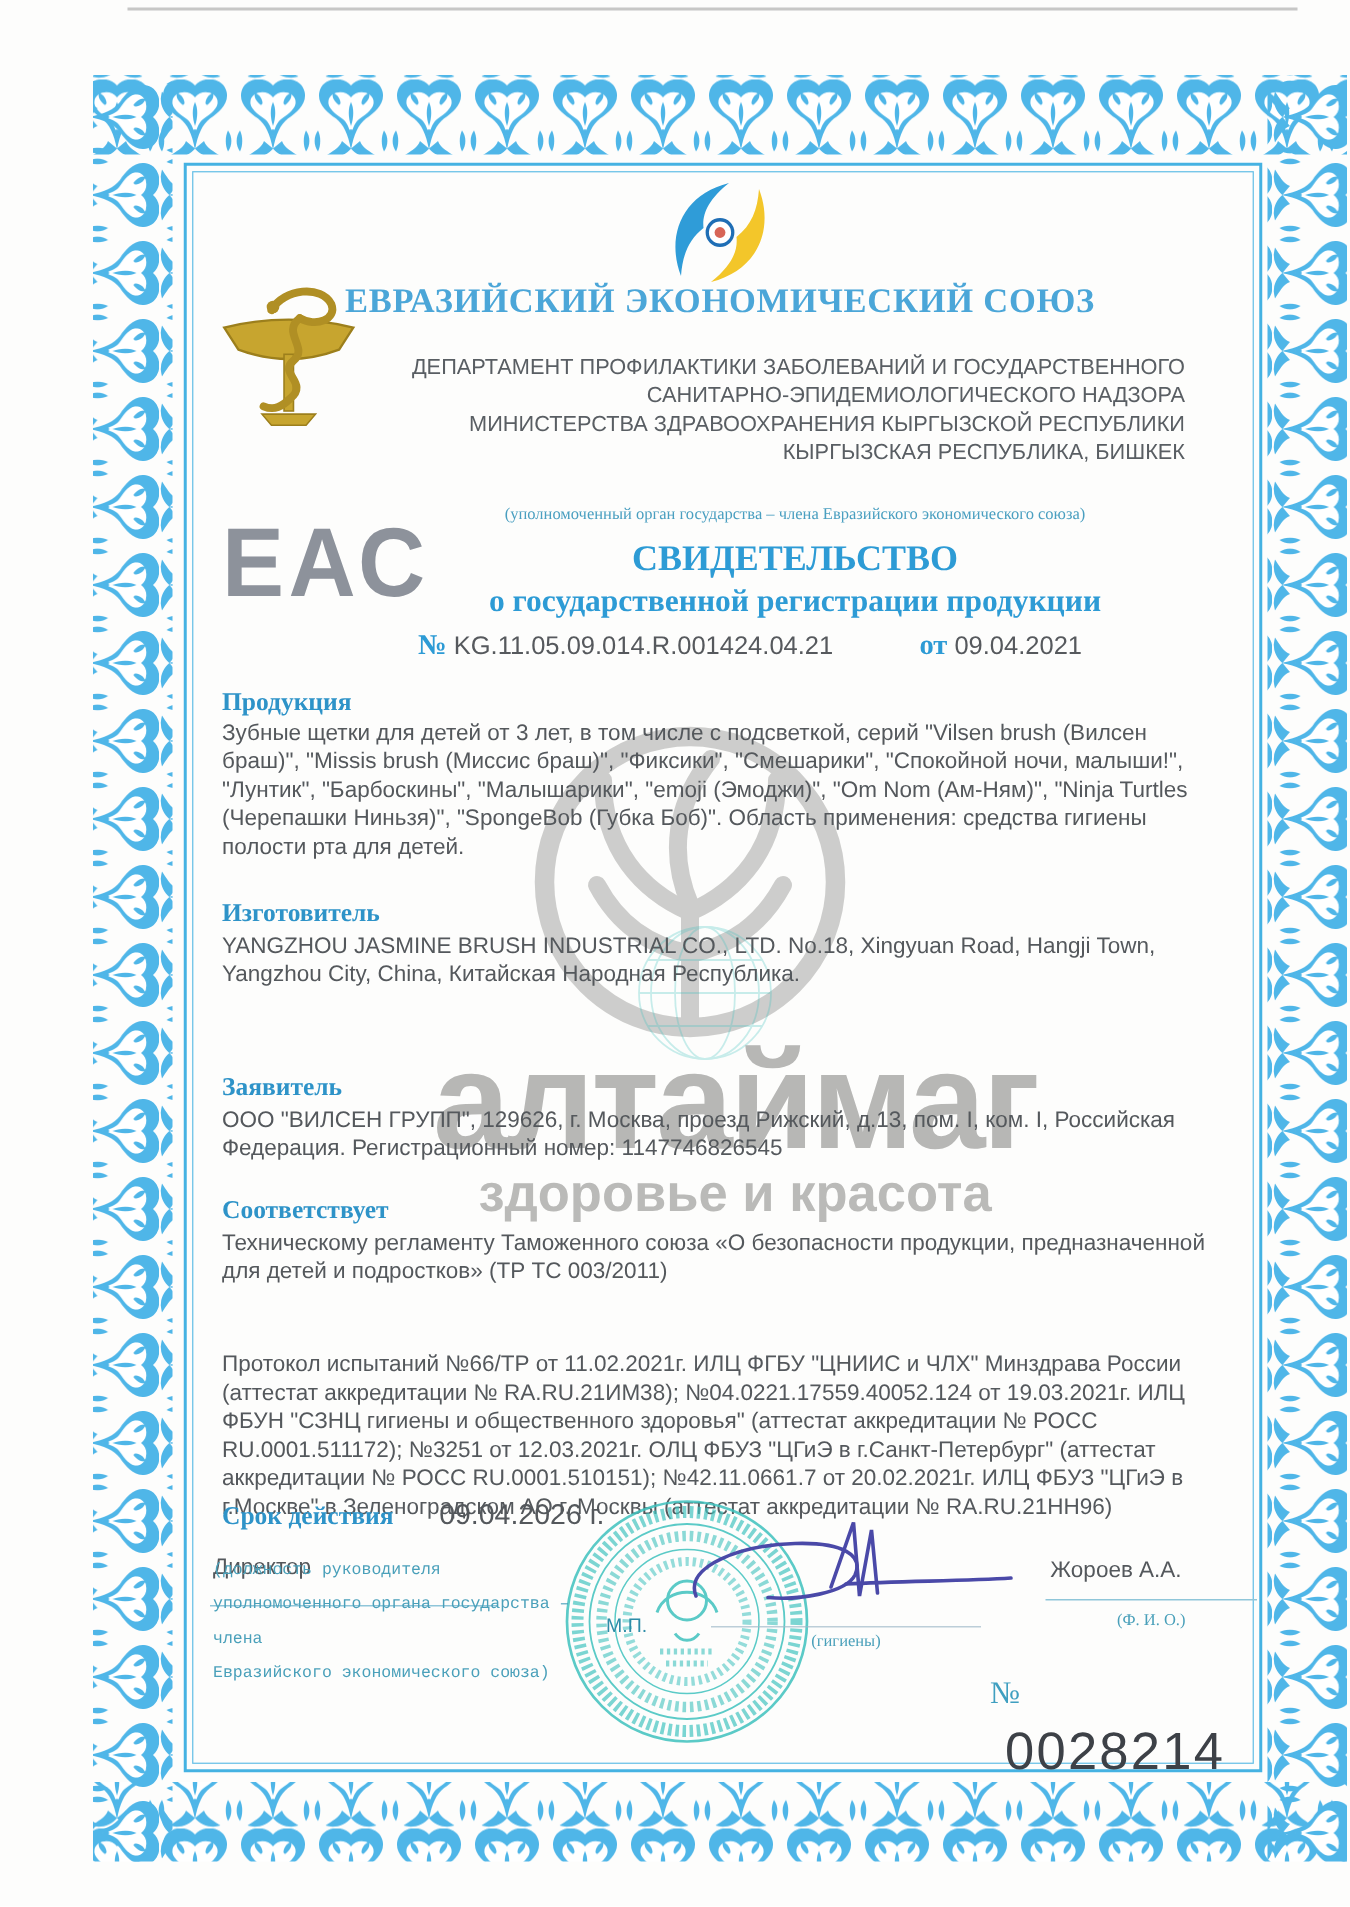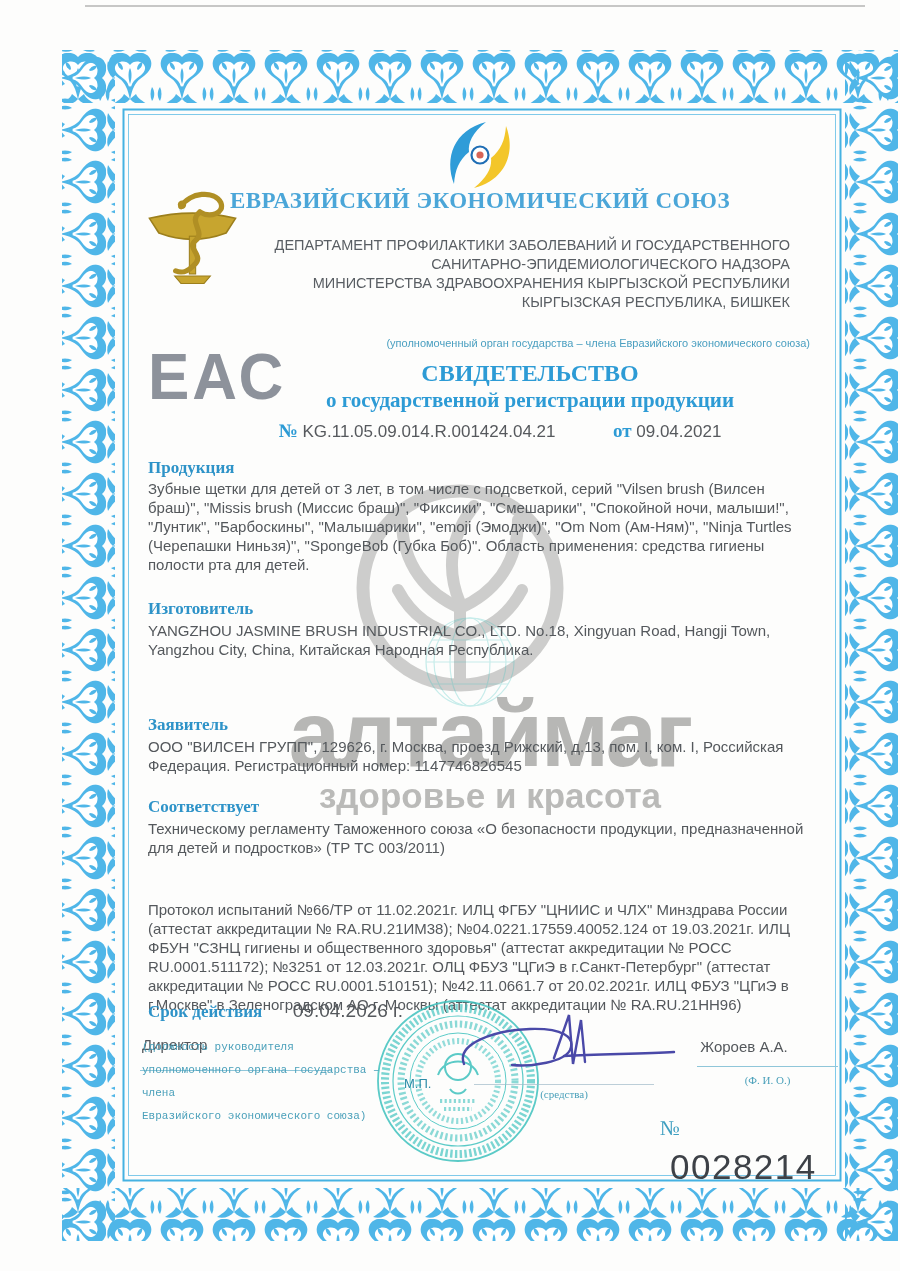--- a/index.html
+++ b/index.html
@@ -6,22 +6,22 @@
   .page{position:relative;width:900px;height:1271px;background:#fdfdfc;overflow:hidden;
         font-family:"Liberation Sans",sans-serif;}
   .abs{position:absolute;}
   .scan-line-top{left:85px;top:5px;width:780px;height:2px;background:#9b9b99;opacity:.55;}
 
   
   .union-title{left:130px;top:188px;width:700px;text-align:center;
     font-family:"Liberation Serif",serif;font-weight:700;font-size:23px;letter-spacing:.5px;color:#4BA6D8;}
   .dept{left:150px;top:236px;width:640px;text-align:right;color:#595e63;
     font-size:14.5px;line-height:19px;font-weight:500;}
-  .authority-note{left:250px;top:337px;width:560px;text-align:right;
-    font-family:Liberation Sans, sans-serif;font-size:11px;color:#4A9FC0;}
+  .authority-note{left:250px;top:337px;width:560px;text-align:center;
+    font-family:Liberation Serif, serif;font-size:11px;color:#4A9FC0;}
   .eac-mark{left:148px;top:342px;width:110px;color:#8d929b;font-weight:700;
     font-size:62px;line-height:66px;letter-spacing:3px;transform:scaleY(1.05);transform-origin:top left;}
   .cert-title1{left:260px;top:360px;width:540px;text-align:center;
     font-family:"Liberation Serif",serif;font-weight:700;font-size:24px;color:#2D9BD5;}
   .cert-title2{left:260px;top:388px;width:540px;text-align:center;
     font-family:"Liberation Serif",serif;font-weight:700;font-size:21px;color:#2D9BD5;}
   .number-row{left:150px;top:420px;width:700px;text-align:center;font-size:17px;color:#56595d;}
   .number-row .lbl{font-family:"Liberation Serif",serif;font-weight:700;color:#2D9BD5;font-size:19px;}
   .number-row .gap{display:inline-block;width:48px;}
 
@@ -208,21 +208,21 @@
 
   <div class="abs director-label">Директор</div>
   <div class="abs director-line"></div>
   <div class="abs position-note">
     <div>(должность руководителя</div>
     <div>уполномоченного органа государства – члена</div>
     <div>Евразийского экономического союза)</div>
   </div>
   <div class="abs mp-label">М.П.</div>
   <div class="abs sig-line"></div>
-  <div class="abs sig-caption">(средства)</div>
+  <div class="abs sig-caption">(гигиены)</div>
   <div class="abs name-label">Жороев А.А.</div>
   <div class="abs name-line"></div>
   <div class="abs name-caption">(Ф. И. О.)</div>
 
   <div class="abs serial-row">
     <span class="s-lbl">№</span>
     <span class="s-num">0028214</span>
   </div>
 
 </div>

